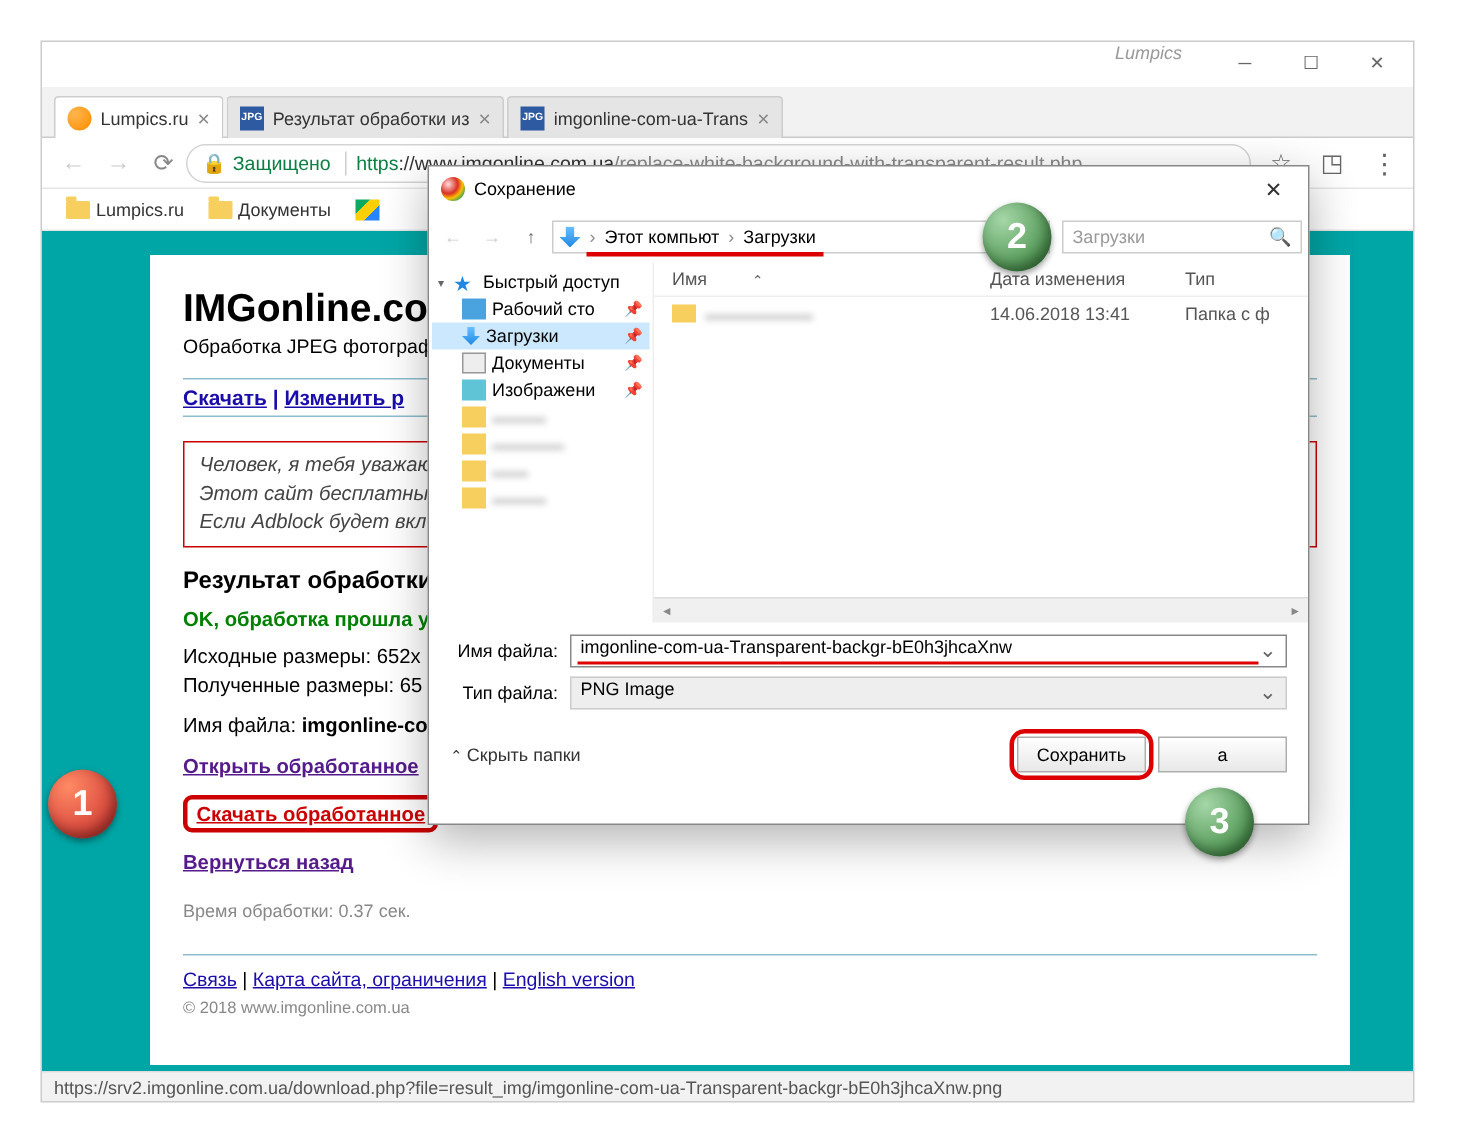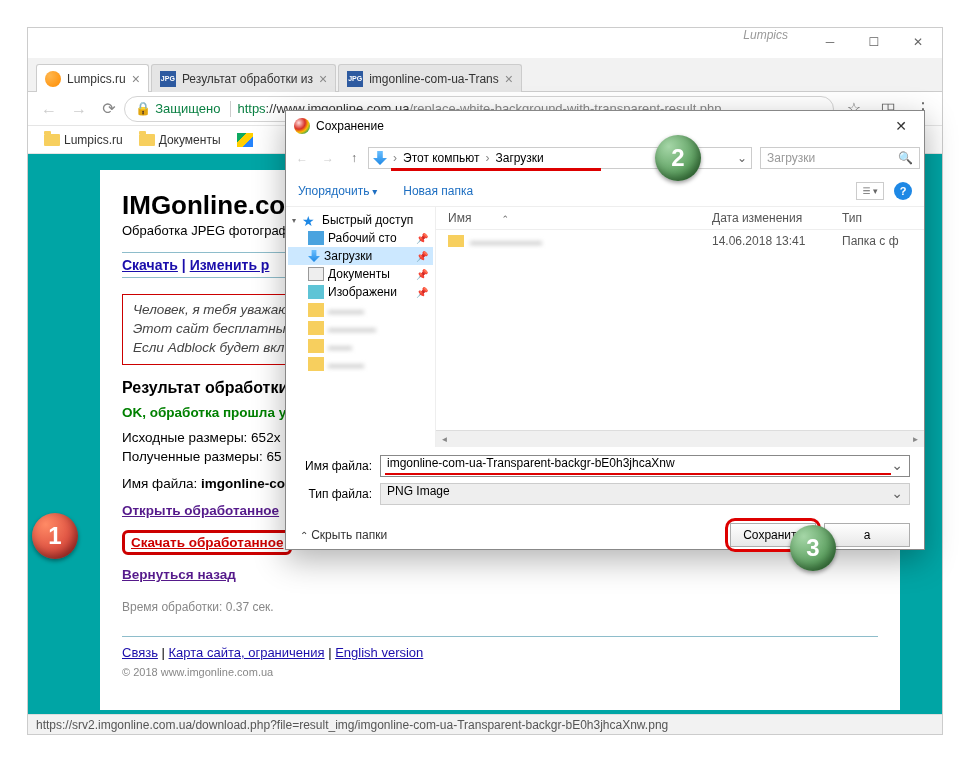--- a/index.html
+++ b/index.html
@@ -58,21 +58,21 @@
 .link-line a { color:#551a8b; text-decoration:underline; }
 .dl-link-wrap { display:inline-block; border:3px solid #c00; border-radius:6px; padding:2px 6px; }
 .dl-link-wrap a { color:#c00; text-decoration:underline; font-weight:bold;text-align:center; }
 .time-line { color:#888; font-size:12px; margin-top:18px; }
 .footer-sep { border-top:1px solid #8ebdcb; margin:22px 0 8px; }
 .footer-links { font-size:13px; }
 .footer-links a { color:#1a0dab; text-decoration:underline; }
 .copyright { color:#888; font-size:11px; margin-top:6px; }
 
 
-.save-dialog { position:absolute; top:110px; left:285px; width:640px; height:440px; background:#fff; border:1px solid #888; box-shadow:0 10px 30px rgba(0,0,0,0.3); font-size:12px; }
+.save-dialog { position:absolute; top:110px; left:285px; width:588px; height:440px; background:#fff; border:1px solid #888; box-shadow:0 10px 30px rgba(0,0,0,0.3); font-size:12px; }
 .dlg-title { height:30px; display:flex; align-items:center; padding:0 8px; }
 .dlg-title-ico { width:16px; height:16px; border-radius:8px; margin-right:6px; background:radial-gradient(circle at 30% 30%,#fdd,#d93025 40%,#fbbc04 60%,#34a853 80%,#4285f4); }
 .dlg-close { margin-left:auto; color:#333; font-size:14px; width:30px; text-align:center; }
 .dlg-nav { height:34px; display:flex; align-items:center; padding:0 4px; gap:2px; }
 .dlg-nav-btn { width:24px; height:24px; display:flex; align-items:center; justify-content:center; color:#666; }
 .dlg-nav-btn.dis { color:#ccc; }
 .dlg-breadcrumb { flex:1; border:1px solid #ccc; height:22px; display:flex; align-items:center; padding:0 4px; font-size:12px; position:relative; overflow:visible; }
 .bc-arrow-down { width:14px; height:14px; background:linear-gradient(to bottom,#6abfff,#1e88e5); clip-path:polygon(30% 0,70% 0,70% 50%,100% 50%,50% 100%,0 50%,30% 50%); }
 .bc-sep { margin:0 6px; color:#888; }
 .bc-dd { margin-left:auto; color:#666; }
@@ -259,29 +259,20 @@
       <span class="bc-sep">›</span>
       <span>Загрузки</span>
       <span class="bc-dd">⌄</span>
       <span class="red-underline-bc"></span>
     </div>
     <div class="dlg-search">
       <span textcontent="Загрузки">Загрузки</span>
       <span>🔍</span>
     </div>
   </div>
-  <div class="dlg-toolbar">
-    <span class="dlg-tb-link dd">Упорядочить</span>
-    <span class="dlg-tb-sep"></span>
-    <span class="dlg-tb-link">Новая папка</span>
-    <div class="dlg-tb-right">
-      <span class="view-ico">☰ ▾</span>
-      <span class="help-ico">?</span>
-    </div>
-  </div>
   <div class="dlg-body">
     <div class="tree">
       <div class="tree-item parent">
           <span class="tr-ico star">★</span>
           <span>Быстрый доступ</span>
         </div>
       <div class="tree-item child">
           <span class="tr-ico desk"></span>
           <span>Рабочий сто</span>
           <span class="tr-pin">📌</span>

